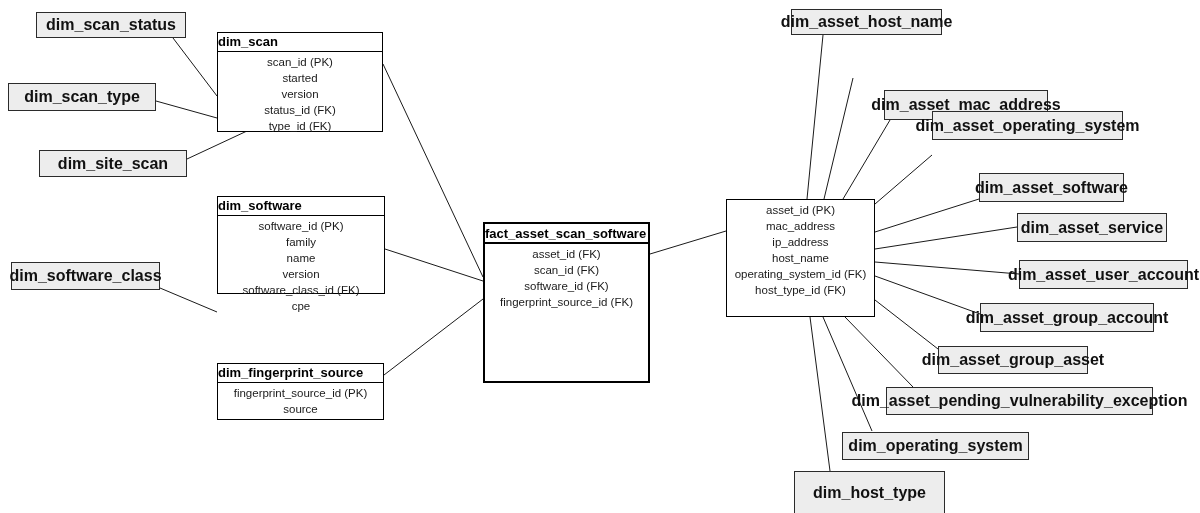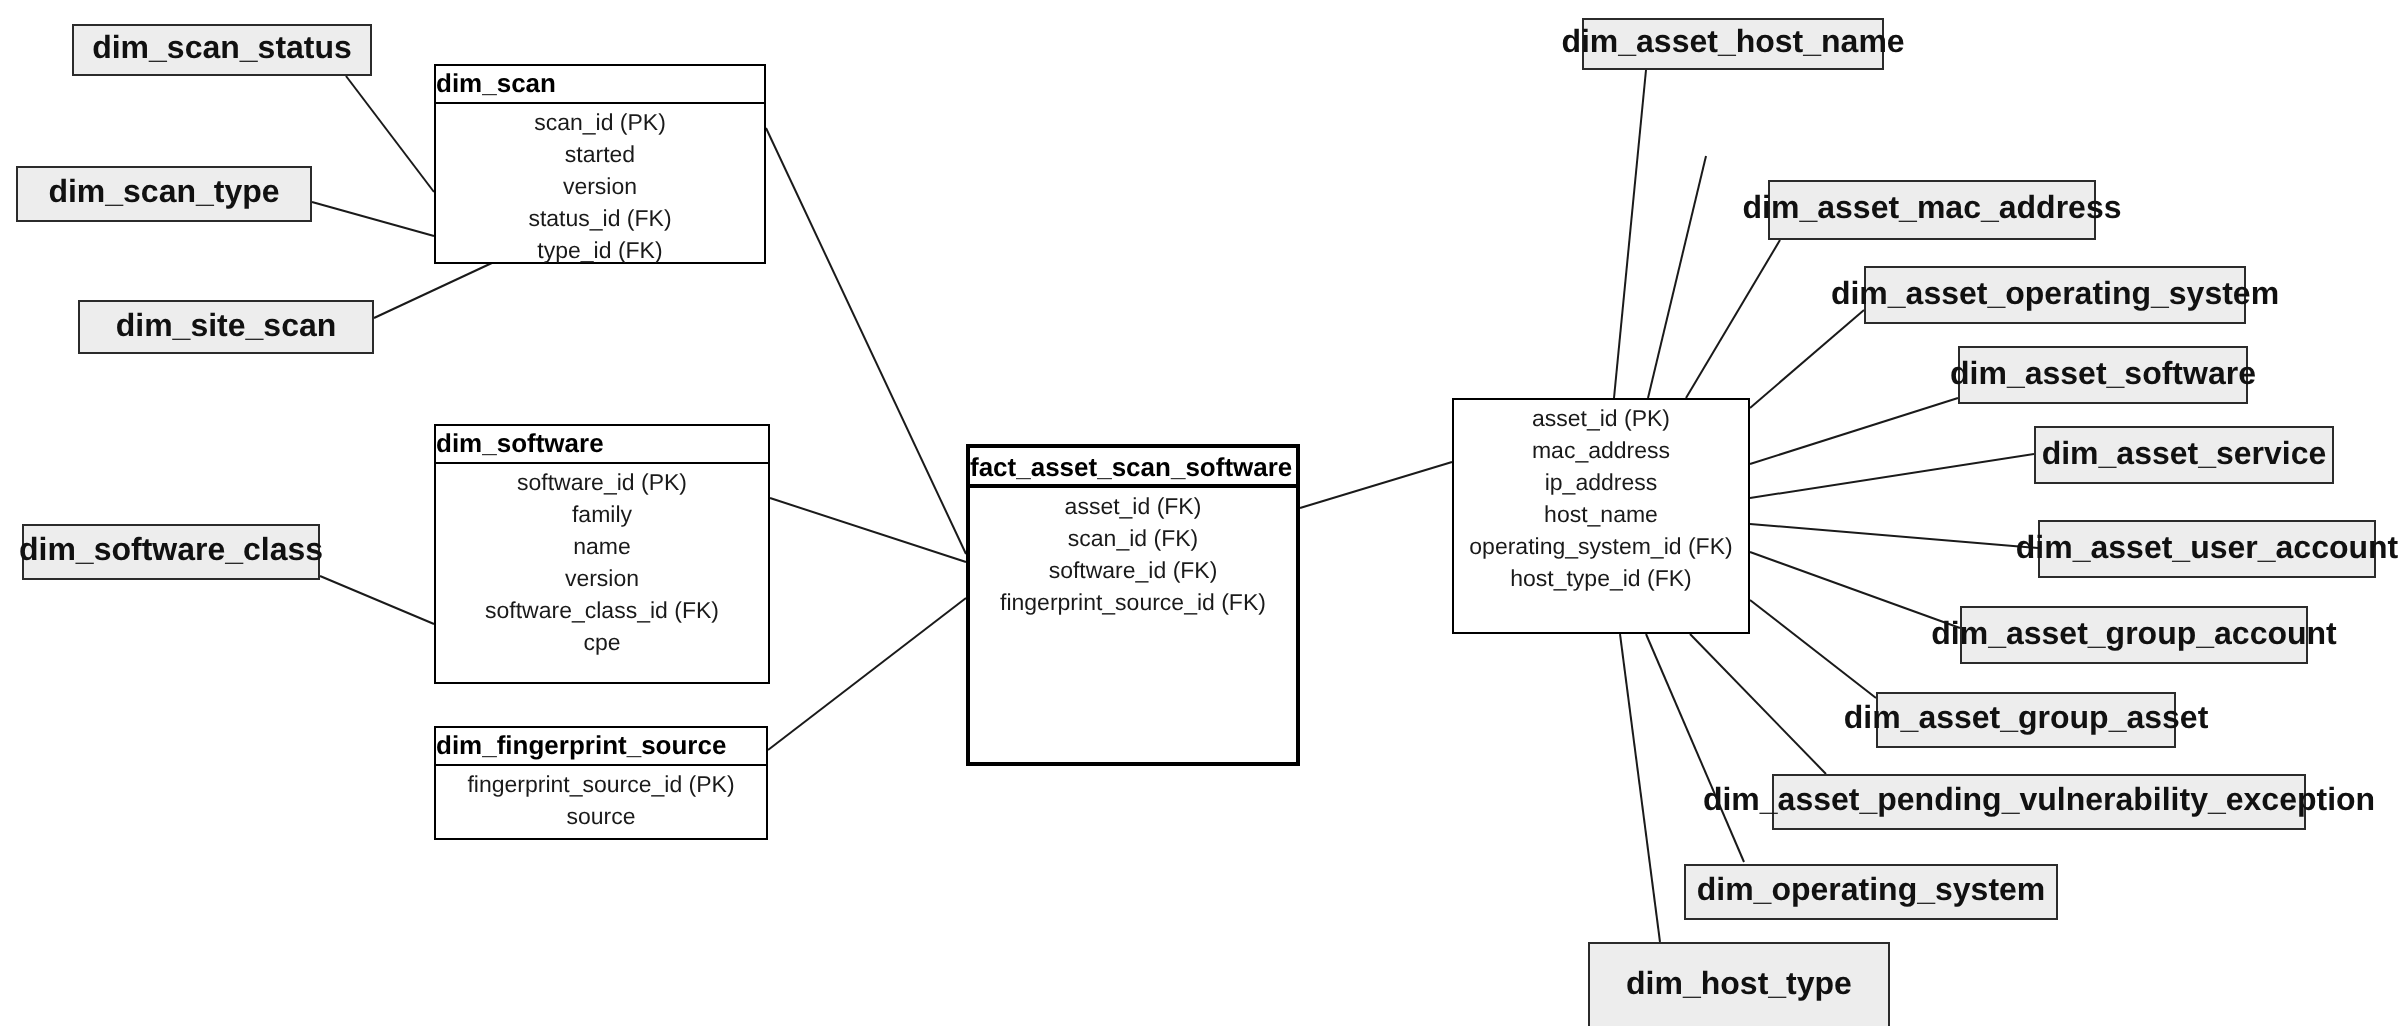--- a/index.html
+++ b/index.html
@@ -104,21 +104,21 @@
     <div class="table-header">dim_scan</div>
     <div class="table-fields">
       <div>scan_id (PK)</div>
       <div>started</div>
       <div>version</div>
       <div>status_id (FK)</div>
       <div>type_id (FK)</div>
     </div>
   </div>
 
-  <div class="table-box" style="left:217px; top:212px; width:168px; height:130px">
+  <div class="table-box" style="left:217px; top:196px; width:168px; height:98px">
     <div class="table-header">dim_software</div>
     <div class="table-fields">
       <div>software_id (PK)</div>
       <div>family</div>
       <div>name</div>
       <div>version</div>
       <div>software_class_id (FK)</div>
       <div>cpe</div>
     </div>
   </div>
@@ -147,21 +147,21 @@
       <div>mac_address</div>
       <div>ip_address</div>
       <div>host_name</div>
       <div>operating_system_id (FK)</div>
       <div>host_type_id (FK)</div>
     </div>
   </div>
 
   <div class="dim-box" style="left:791px; top:9px; width:151px; height:26px">dim_asset_host_name</div>
   <div class="dim-box" style="left:884px; top:90px; width:164px; height:30px">dim_asset_mac_address</div>
-  <div class="dim-box" style="left:932px; top:133px; width:191px; height:29px">dim_asset_operating_system</div>
+  <div class="dim-box" style="left:932px; top:111px; width:191px; height:29px">dim_asset_operating_system</div>
   <div class="dim-box" style="left:979px; top:173px; width:145px; height:29px">dim_asset_software</div>
   <div class="dim-box" style="left:1017px; top:213px; width:150px; height:29px">dim_asset_service</div>
   <div class="dim-box" style="left:1019px; top:260px; width:169px; height:29px">dim_asset_user_account</div>
   <div class="dim-box" style="left:980px; top:303px; width:174px; height:29px">dim_asset_group_account</div>
   <div class="dim-box" style="left:938px; top:346px; width:150px; height:28px">dim_asset_group_asset</div>
   <div class="dim-box" style="left:886px; top:387px; width:267px; height:28px">dim_asset_pending_vulnerability_exception</div>
   <div class="dim-box" style="left:842px; top:432px; width:187px; height:28px">dim_operating_system</div>
   <div class="dim-box" style="left:794px; top:471px; width:151px; height:44px">dim_host_type</div>
 
 </div>

